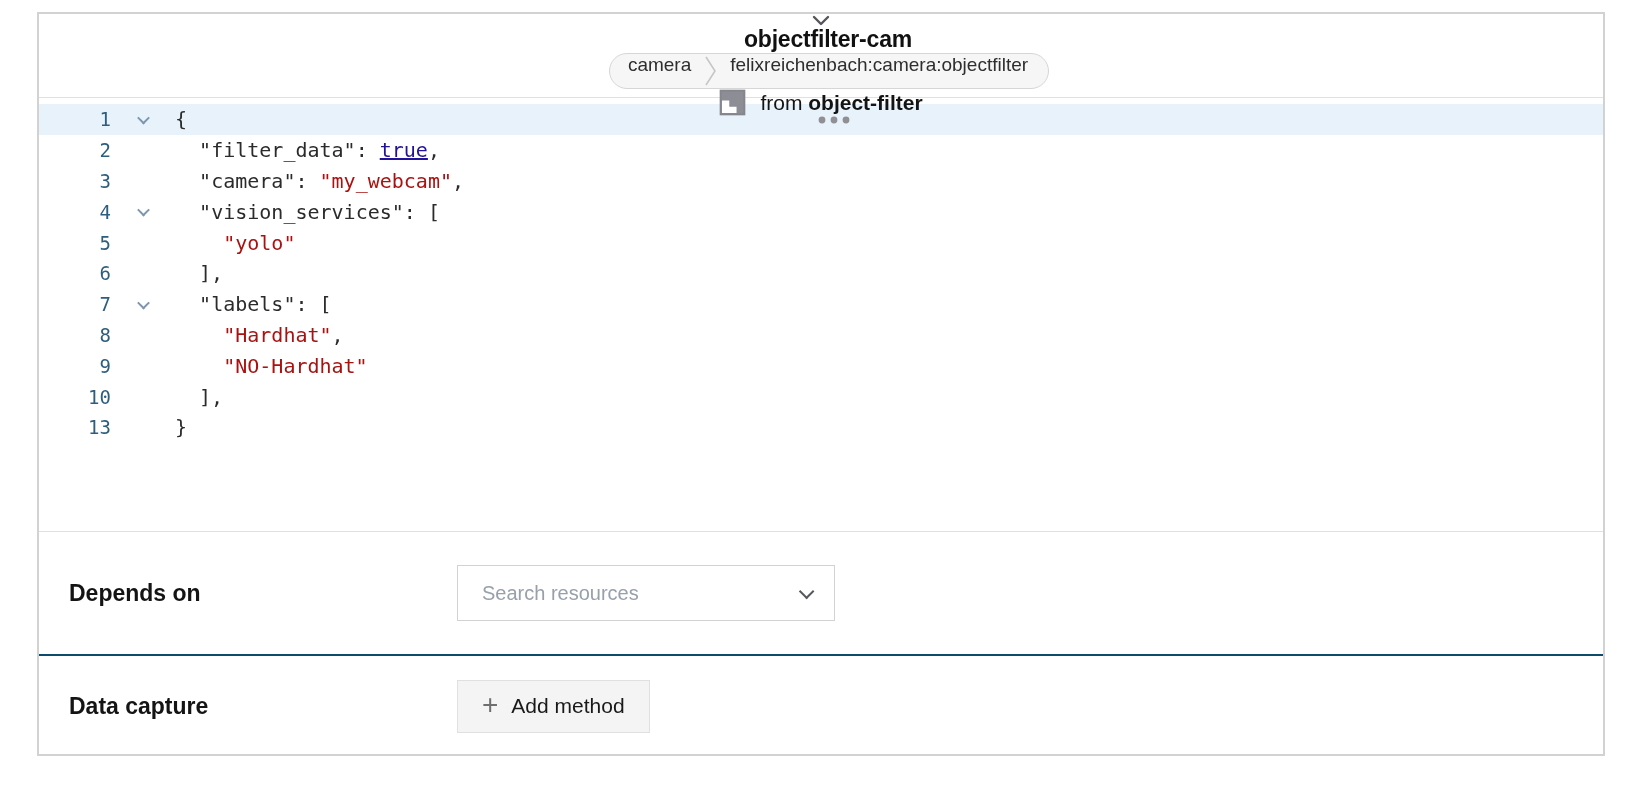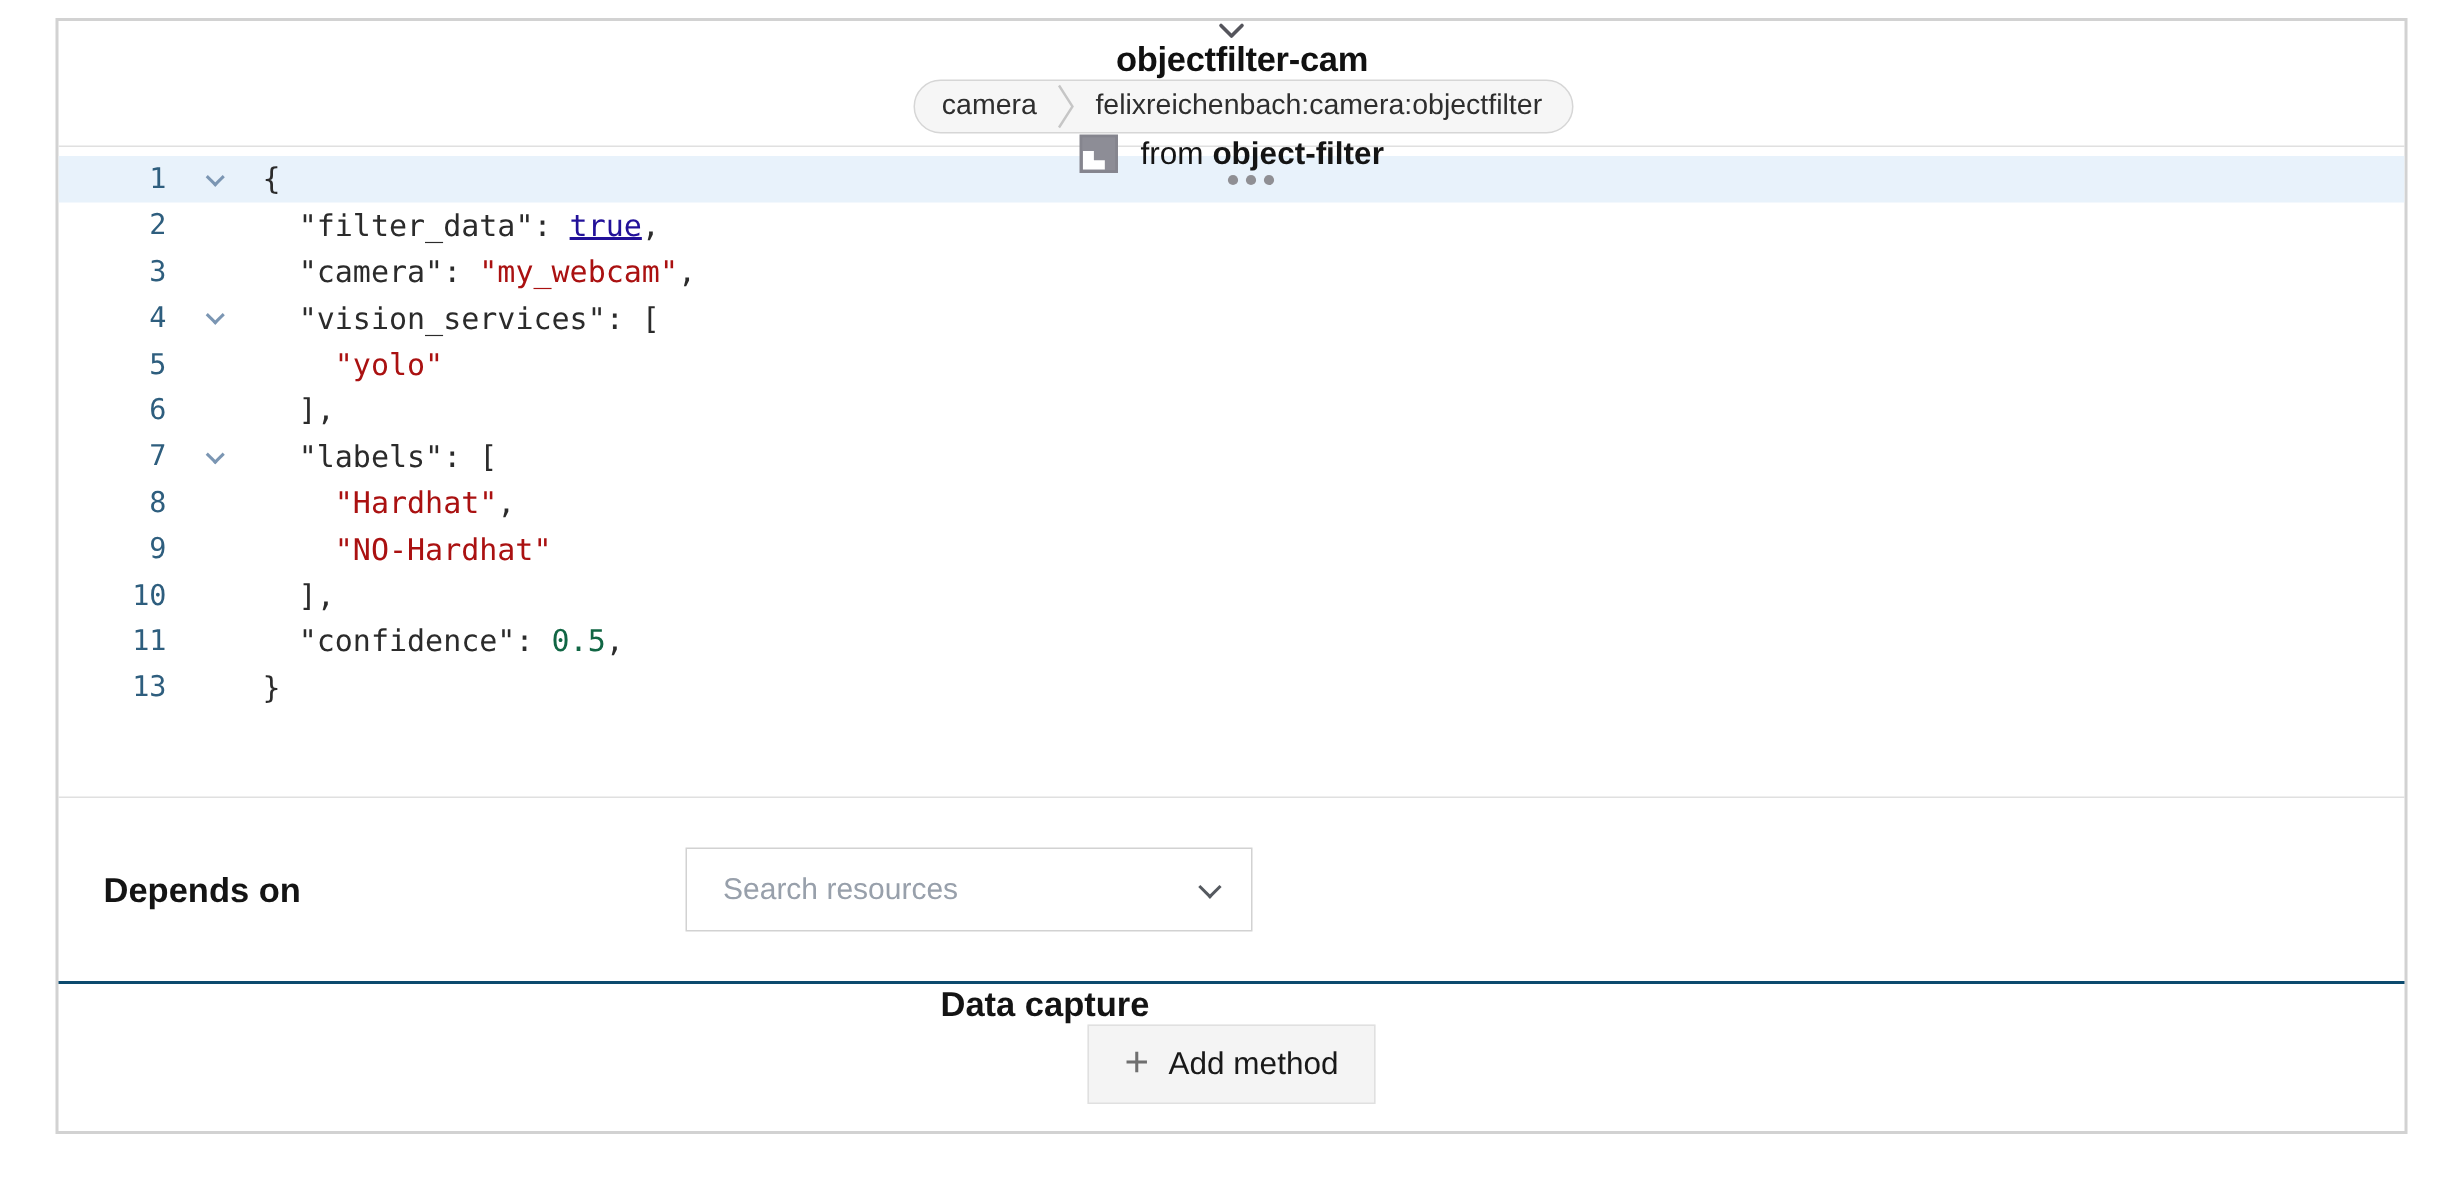--- a/index.html
+++ b/index.html
@@ -16,21 +16,21 @@
     height:84px; border-bottom:1px solid #e0e0e0;
     display:flex; align-items:center; padding:0 22px;flex-direction:column;
   }
   .collapse-btn { background:none; border:none; cursor:pointer; width:28px; height:28px;
                   display:flex; align-items:center; justify-content:center; }
   .icon-diamond { margin-left:10px; }
   .card-title { margin-left:14px; font-size:23px; font-weight:bold; color:#111;
                 letter-spacing:-0.2px; }
   .badge-pill {
     margin-left:16px; height:38px; border:1px solid #d6d6d6; background:#f6f6f6;
-    border-radius:19px; display:flex; align-items:center;
+    border-radius:19px; display:flex; 
     padding:0 20px 0 18px; font-size:19px; color:#2e2e2e; white-space:nowrap;
   }
   .badge-sep { margin:0 13px; display:block; }
   .spacer { flex:1; }
   .from-wrap { display:flex; align-items:center; }
   .from-text { margin-left:14px; font-size:21px; color:#141414; white-space:nowrap; }
   .from-text b { font-weight:bold; }
   .menu-btn { margin-left:28px; background:none; border:none; cursor:pointer;
               width:44px; height:32px; display:flex; align-items:center; justify-content:center; }
 
@@ -51,21 +51,21 @@
   .code-text { white-space:pre; color:var(--plain); }
   .tok-plain  { color:var(--plain); }
   .tok-key    { color:var(--key); }
   .tok-string { color:var(--string); }
   .tok-atom   { color:var(--atom);text-decoration:underline; }
   .tok-number { color:var(--number); }
 
   
   .section { display:flex; align-items:center; padding:0 30px; }
   .section-depends { height:124px; border-bottom:2px solid #0c4a6e; }
-  .section-capture { height:100px;flex-direction:column; }
+  .section-capture { height:100px; }
   .section-label { width:388px; font-size:23px; font-weight:bold; color:#141414; }
 
   .select-box {
     width:378px; height:56px; border:1px solid #d2d2d2; background:#fff;
     display:flex; align-items:center; padding:0 24px; cursor:pointer;
   }
   .select-placeholder { font-size:20px; color:#98a0ab; }
   .select-caret { margin-left:auto; width:11px; height:11px;
                   border-right:2px solid #55595f; border-bottom:2px solid #55595f;
                   transform:rotate(45deg) translateY(-3px); }
@@ -176,25 +176,20 @@
         <span class="gutter-num">9</span>
         <span class="fold-col"></span>
         <span class="code-text"><span class="tok-plain">    </span><span class="tok-string">"NO-Hardhat"</span></span>
       </div>
       <div class="code-line">
         <span class="gutter-num">10</span>
         <span class="fold-col"></span>
         <span class="code-text"><span class="tok-plain">  ],</span></span>
       </div>
       <div class="code-line">
-        <span class="gutter-num">11</span>
-        <span class="fold-col"></span>
-        <span class="code-text"><span class="tok-plain">  </span><span class="tok-key">"confidence"</span><span class="tok-plain">: </span><span class="tok-number">0.5</span><span class="tok-plain">,</span></span>
-      </div>
-      <div class="code-line">
         <span class="gutter-num">13</span>
         <span class="fold-col"></span>
         <span class="code-text"><span class="tok-plain">}</span></span>
       </div>
     </div>
 
   <div class="section section-depends">
     <span class="section-label">Depends on</span>
     <div class="select-box">
       <span class="select-placeholder">Search resources</span>

